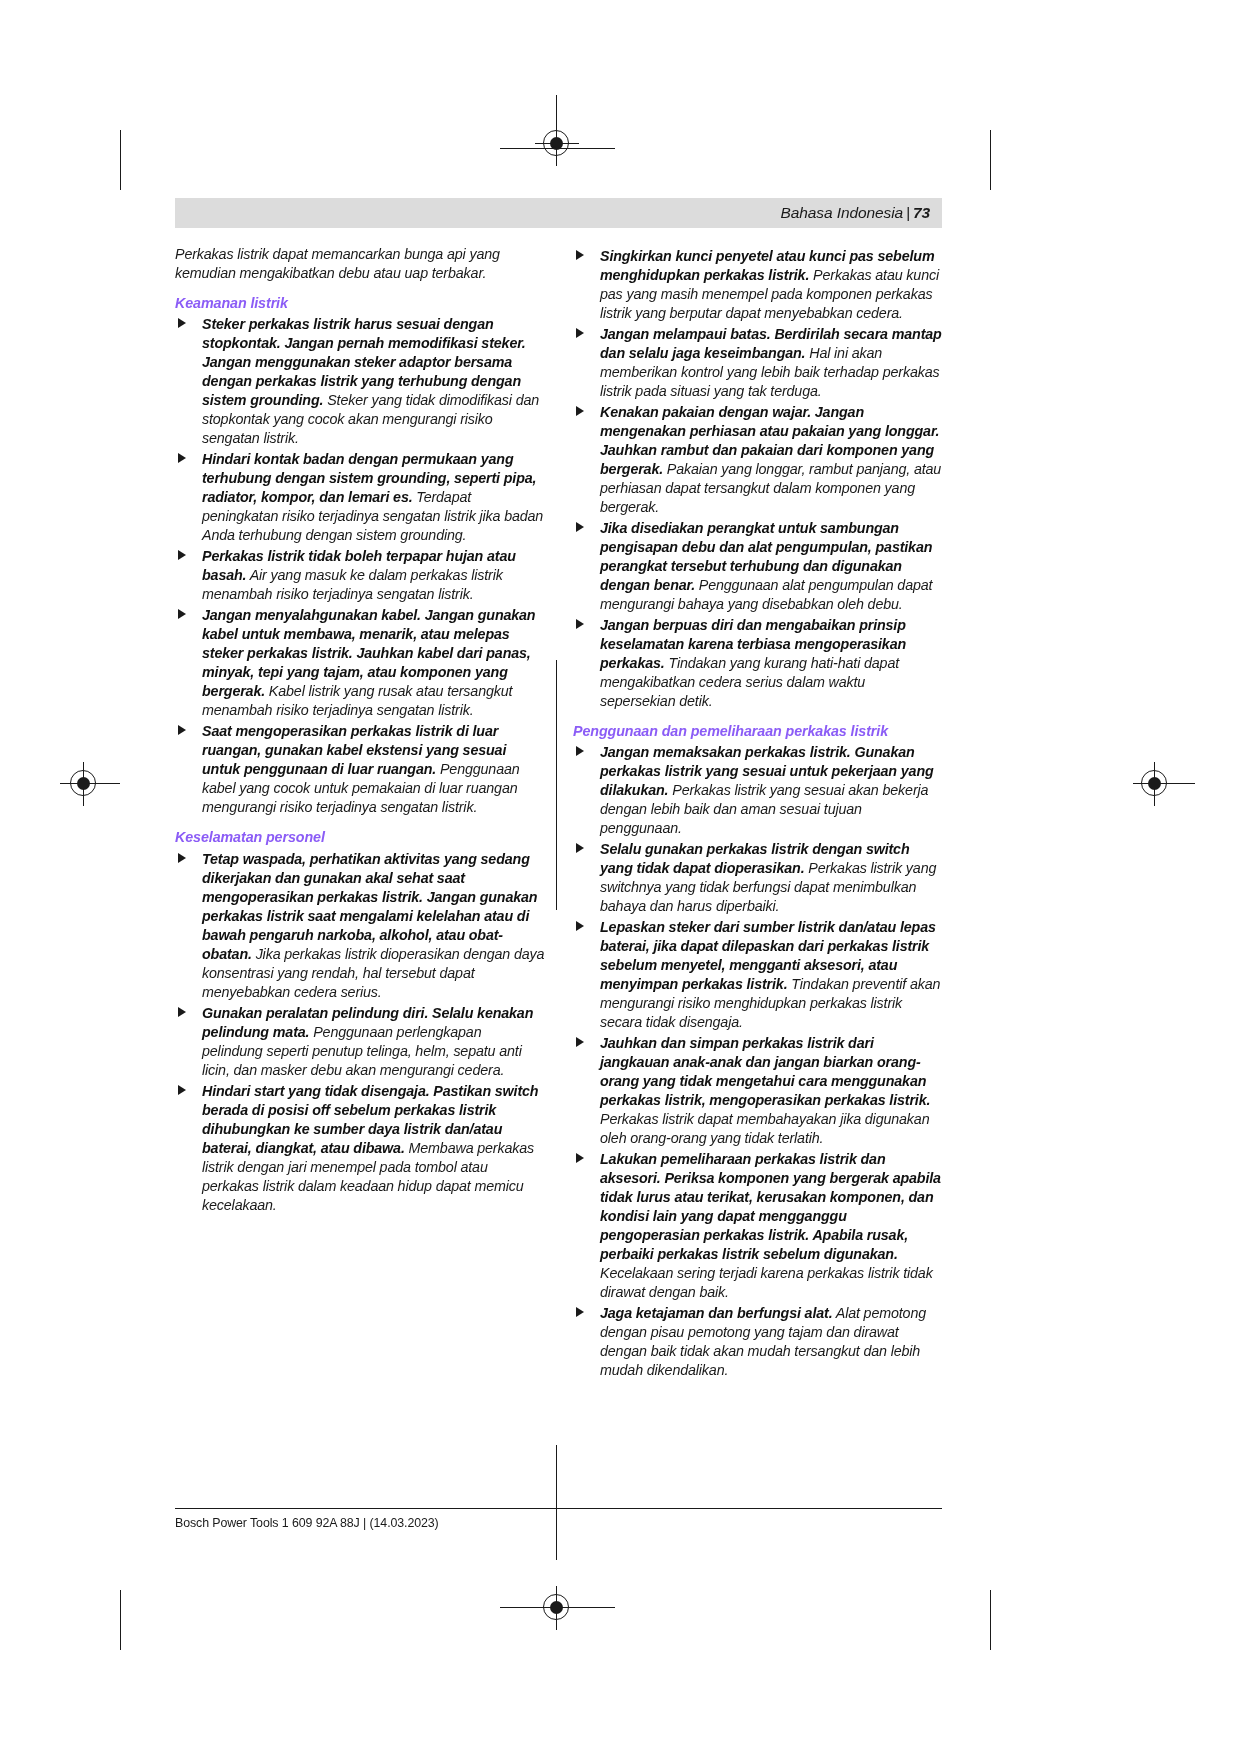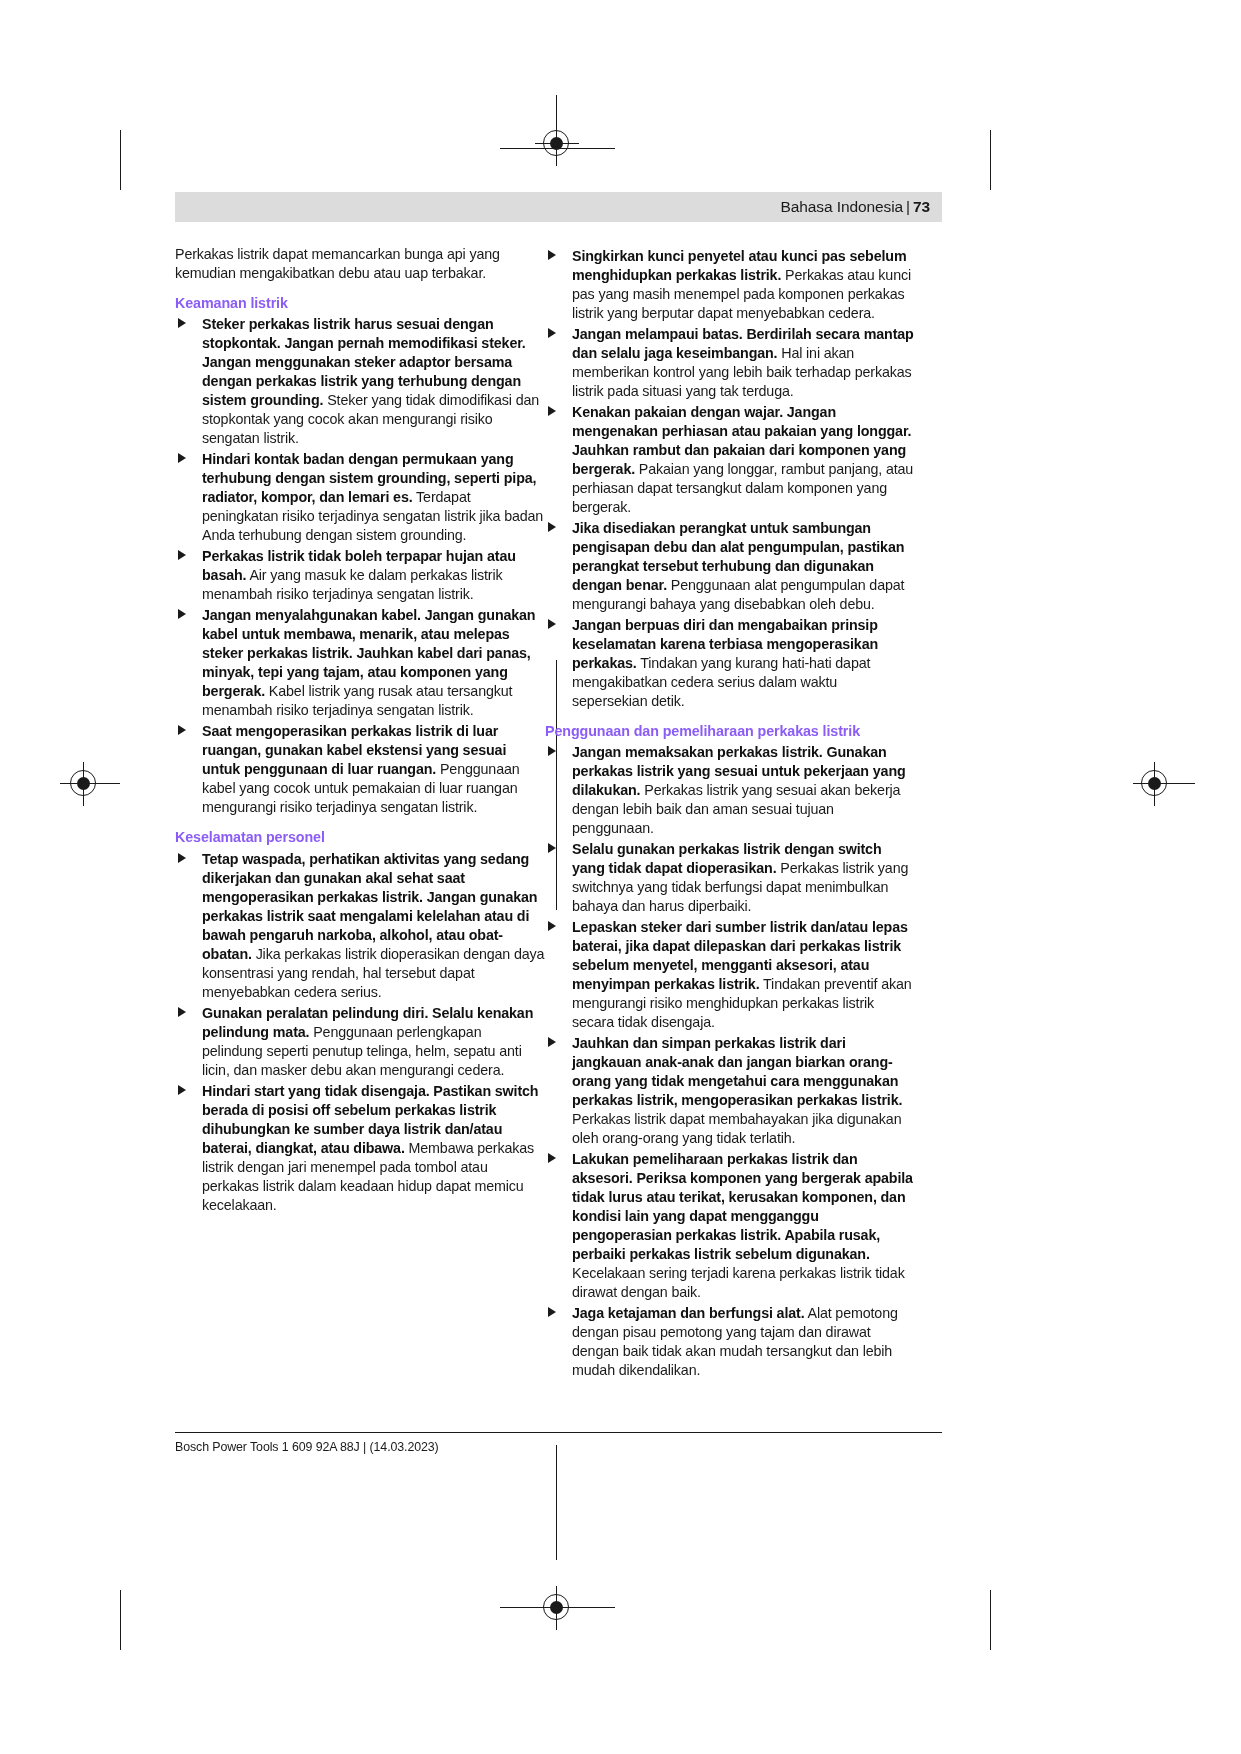--- a/index.html
+++ b/index.html
@@ -46,22 +46,23 @@
     width: 13px; height: 13px;
     margin: -6.5px 0 0 -6.5px;
     border-radius: 50%;
     background: #1a1a1a;
   }
 
   
   .content {
     position: absolute;
     left: 175px;
-    top: 192px;
+    top: 198px;
     width: 767px;
+    font-style: italic;
   }
 
   .header-bar {
     height: 30px;
     background: #dcdcdc;
     display: flex;
     align-items: center;
     justify-content: flex-end;
     padding-right: 12px;
     box-sizing: border-box;
@@ -74,21 +75,22 @@
   .header-text .pipe {
     padding: 0 3px;
     color: #1a1a1a;
   }
   .header-text .pagenum {
     font-weight: bold;
   }
 
   .columns {
     display: flex;
-    margin-top: 23px;
+    gap: 28px;
+    margin-top: 17px;
   }
   .col {
     width: 370px;
     flex: 0 0 370px;
   }
 
   .sec-title {
     font-size: 14.3px;
     font-weight: bold;
     color: #8b5cf6;
@@ -126,21 +128,21 @@
     border-bottom: 5px solid transparent;
   }
   .bullet b, .lead {
     font-weight: bold;
     color: #111111;
   }
 
   .footer {
     position: absolute;
     left: 175px;
-    top: 1432px;
+    top: 1508px;
     width: 767px;
   }
   .footer-rule {
     border-top: 1px solid #1a1a1a;
     width: 100%;
   }
   .footer-text {
     margin-top: 7px;
     font-size: 12.4px;
     color: #1a1a1a;

